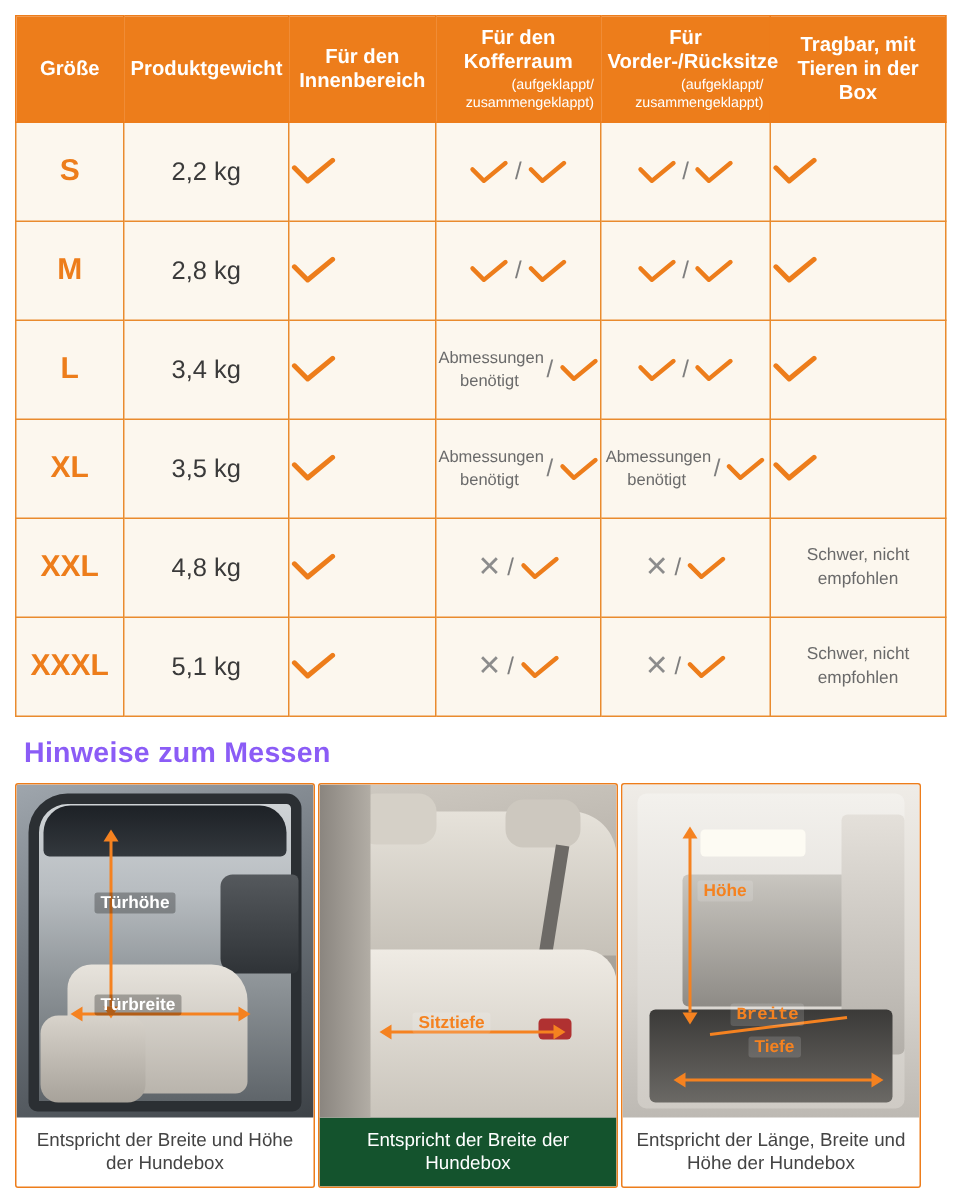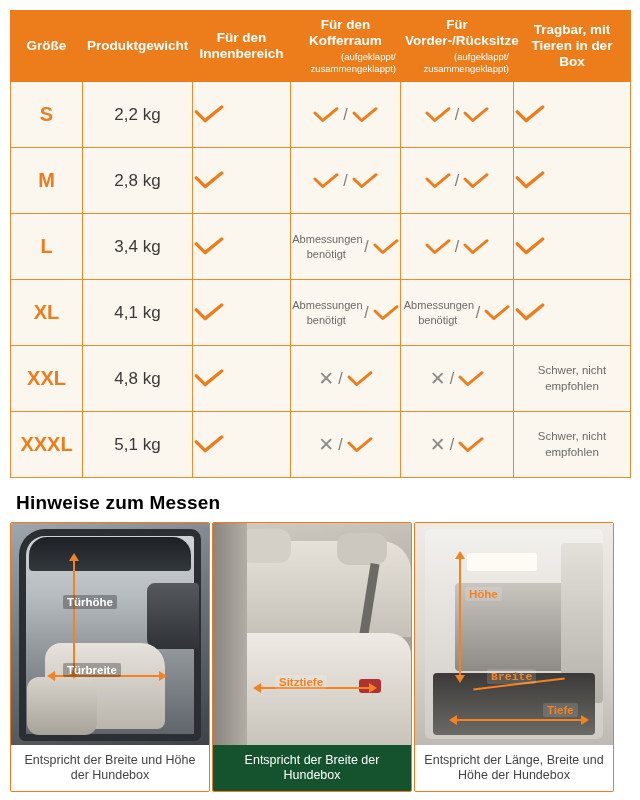--- a/index.html
+++ b/index.html
@@ -90,21 +90,21 @@
     color: #6A6A6A;
     font-size: 11px;
     line-height: 1.3;
     text-align: center;
     max-width: 68px;
   }
 
   
   .section-title {
     margin: 14px 0 8px 16px;
-    color: #000000;
+    color: #8b5cf6;
     font-size: 19px;
     font-weight: bold;
     letter-spacing: .2px;
   }
 
   
   .cards {
     display: flex;
     gap: 2px;
     padding: 0 10px;
@@ -399,21 +399,21 @@
                   </svg>
                 </span>
               </div>
             </td>
             <td><span class="mark-check"><svg width="30" height="18.6" viewBox="0 0 30 19">
                   <path d="M2 7 L11 16 L28 2" stroke="#ED7D1B" stroke-width="3.4" fill="none" stroke-linecap="round" stroke-linejoin="round"></path>
                 </svg></span></td>
           </tr>
           <tr>
             <td><span class="size-cell">XL</span></td>
-            <td><span class="weight-cell">4,1 kg</span></td>
+            <td><span class="weight-cell">3,5 kg</span></td>
             <td><span class="mark-check"><svg width="30" height="18.6" viewBox="0 0 30 19">
                   <path d="M2 7 L11 16 L28 2" stroke="#ED7D1B" stroke-width="3.4" fill="none" stroke-linecap="round" stroke-linejoin="round"></path>
                 </svg></span></td>
             <td>
               <div class="dual">
                 <span class="left-note">Abmessungen benötigt</span>
                 <span class="slash">/</span>
                 <span class="mark-check">
                   <svg width="26" height="16.12" viewBox="0 0 30 19">
                     <path d="M2 7 L11 16 L28 2" stroke="#ED7D1B" stroke-width="3.4" fill="none" stroke-linecap="round" stroke-linejoin="round"></path>
@@ -559,19 +559,19 @@
         <div class="ahead" style="left:40px; top:28px; border-left:5px solid transparent;border-right:5px solid transparent;border-bottom:8px solid #F58220;"></div>
         <div class="ahead" style="left:40px; top:152px; border-left:5px solid transparent;border-right:5px solid transparent;border-top:8px solid #F58220;"></div>
         <div class="ann orange" style="left:50px; top:64px;">Höhe</div>
 
         <div class="arrow h" style="left:58px; top:160px; width:92px; background:#F58220; transform: rotate(-7deg);"></div>
         <div class="ann orange" style="left:72px; top:146px;font-family:Liberation Mono, monospace;">Breite</div>
 
         <div class="arrow h" style="left:40px; top:196px; width:128px; background:#F58220;"></div>
         <div class="ahead" style="left:34px; top:192px; border-top:5px solid transparent;border-bottom:5px solid transparent;border-right:8px solid #F58220;"></div>
         <div class="ahead" style="left:166px; top:192px; border-top:5px solid transparent;border-bottom:5px solid transparent;border-left:8px solid #F58220;"></div>
-        <div class="ann orange" style="left:84px; top:180px;margin-left:44px;">Tiefe</div>
+        <div class="ann orange" style="left:84px; top:168px;">Tiefe</div>
       </div>
       <div class="caption">Entspricht der Länge, Breite und Höhe der Hundebox</div>
     </div>
 
   </div>
 </div>
 
 </body></html>

